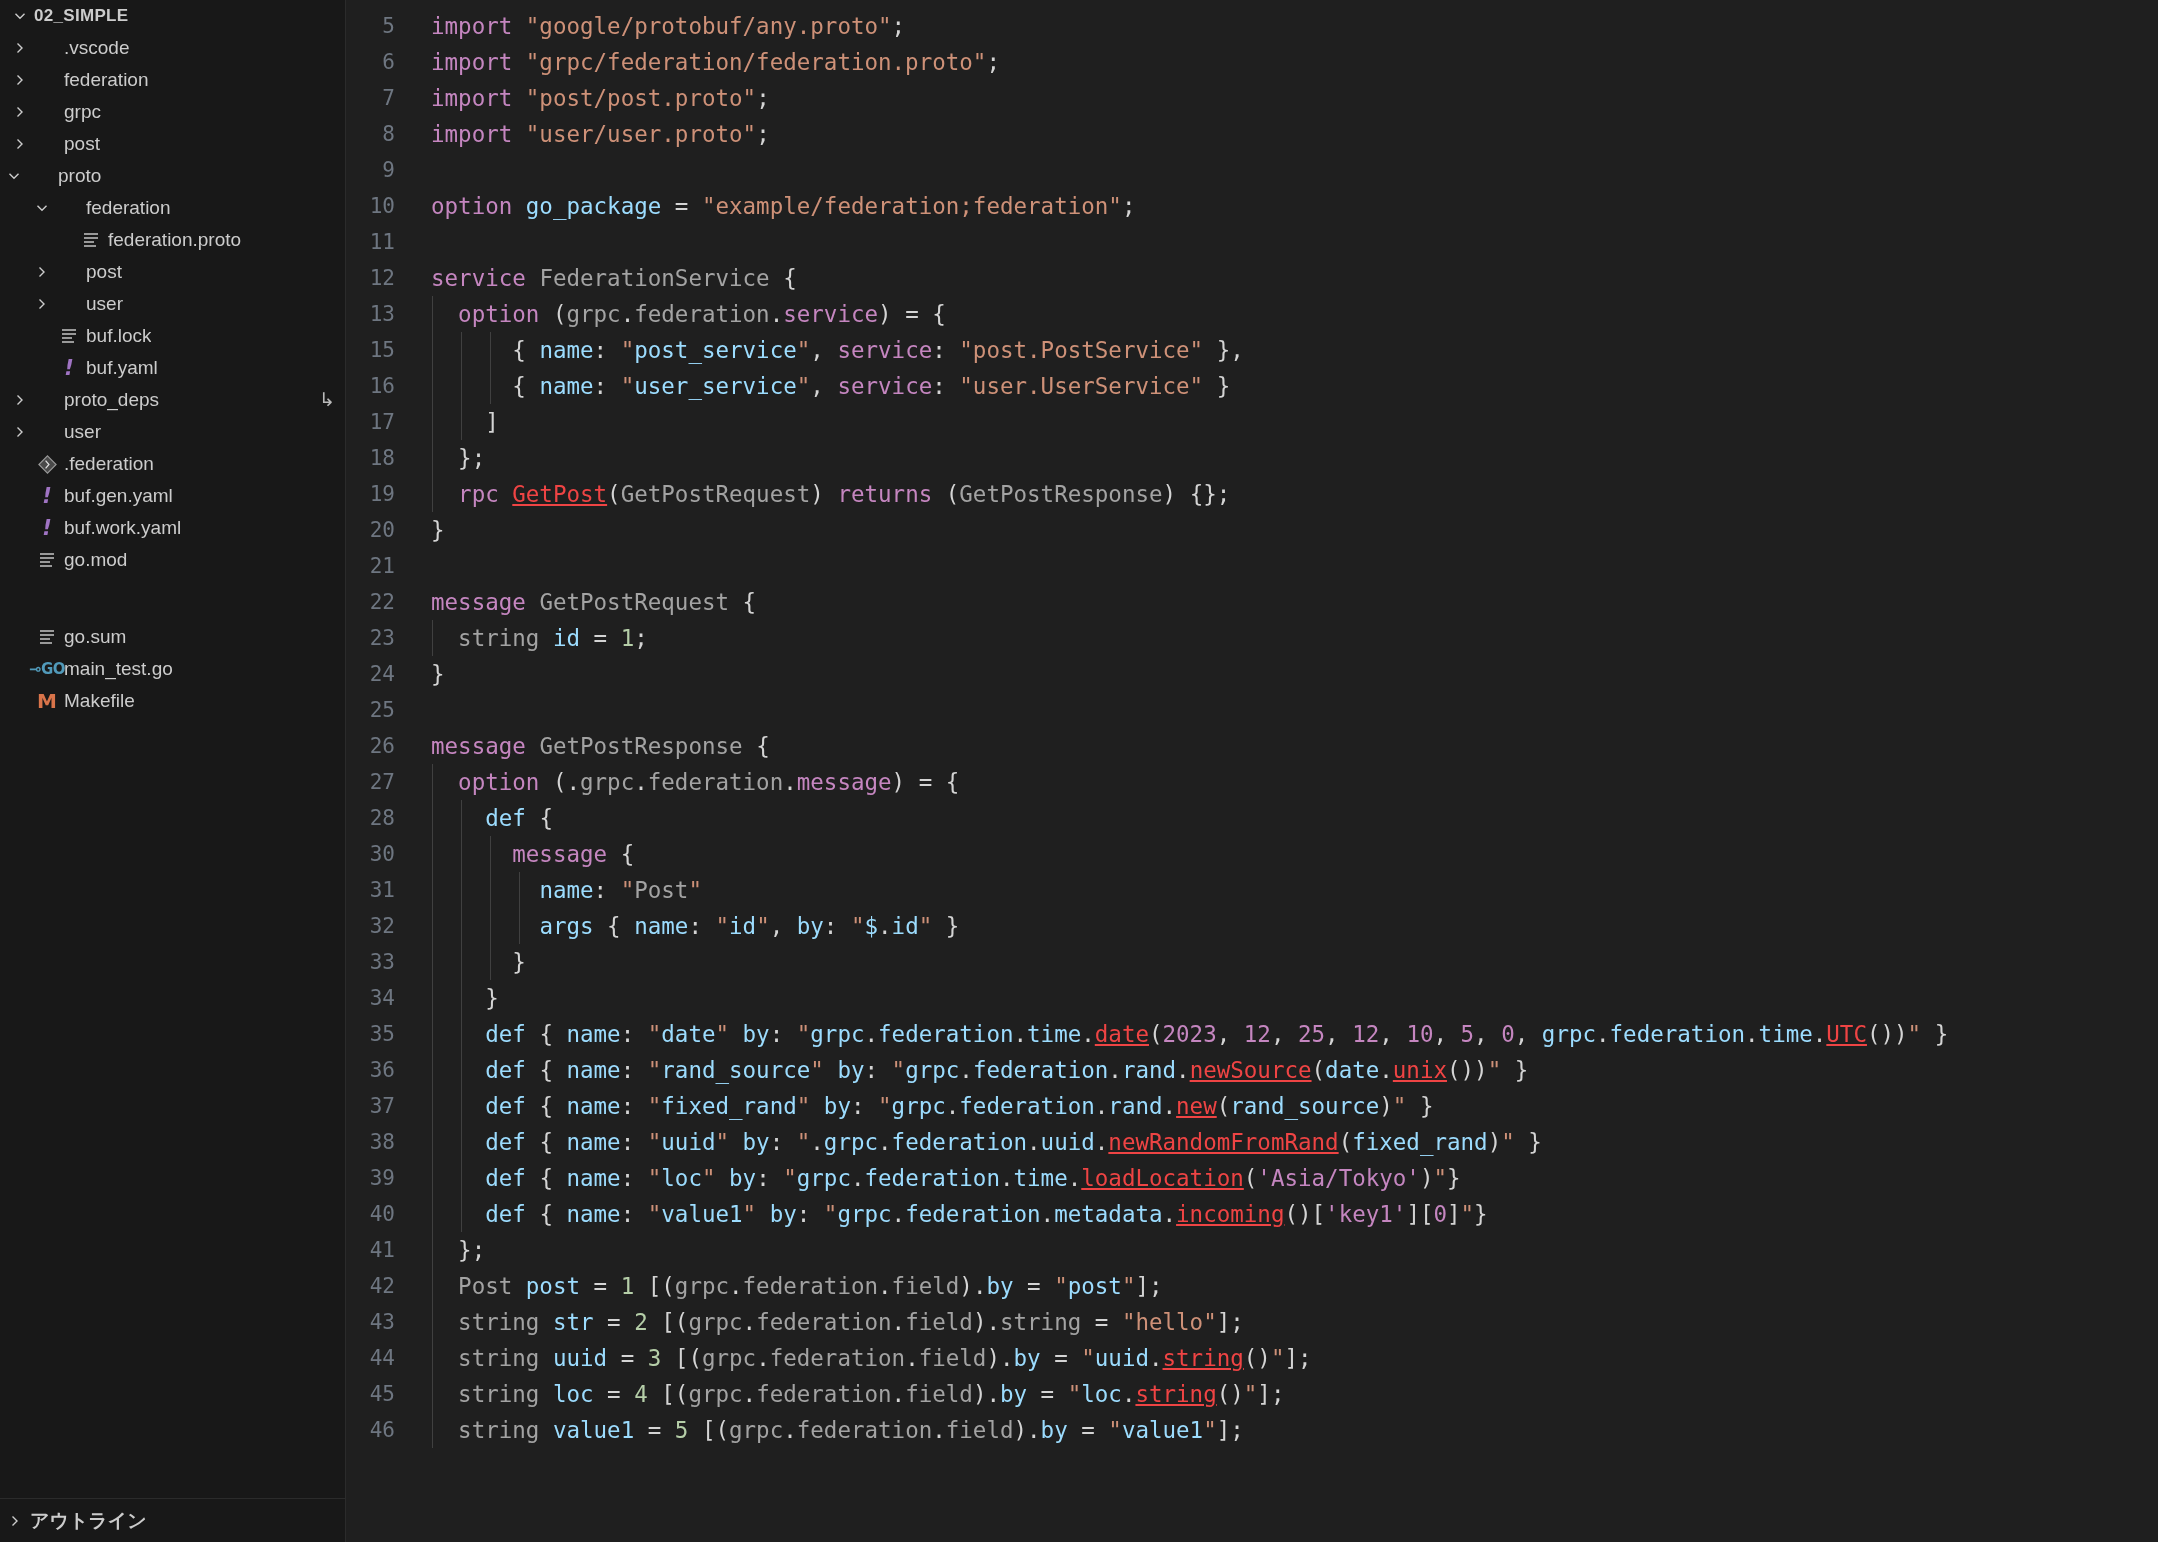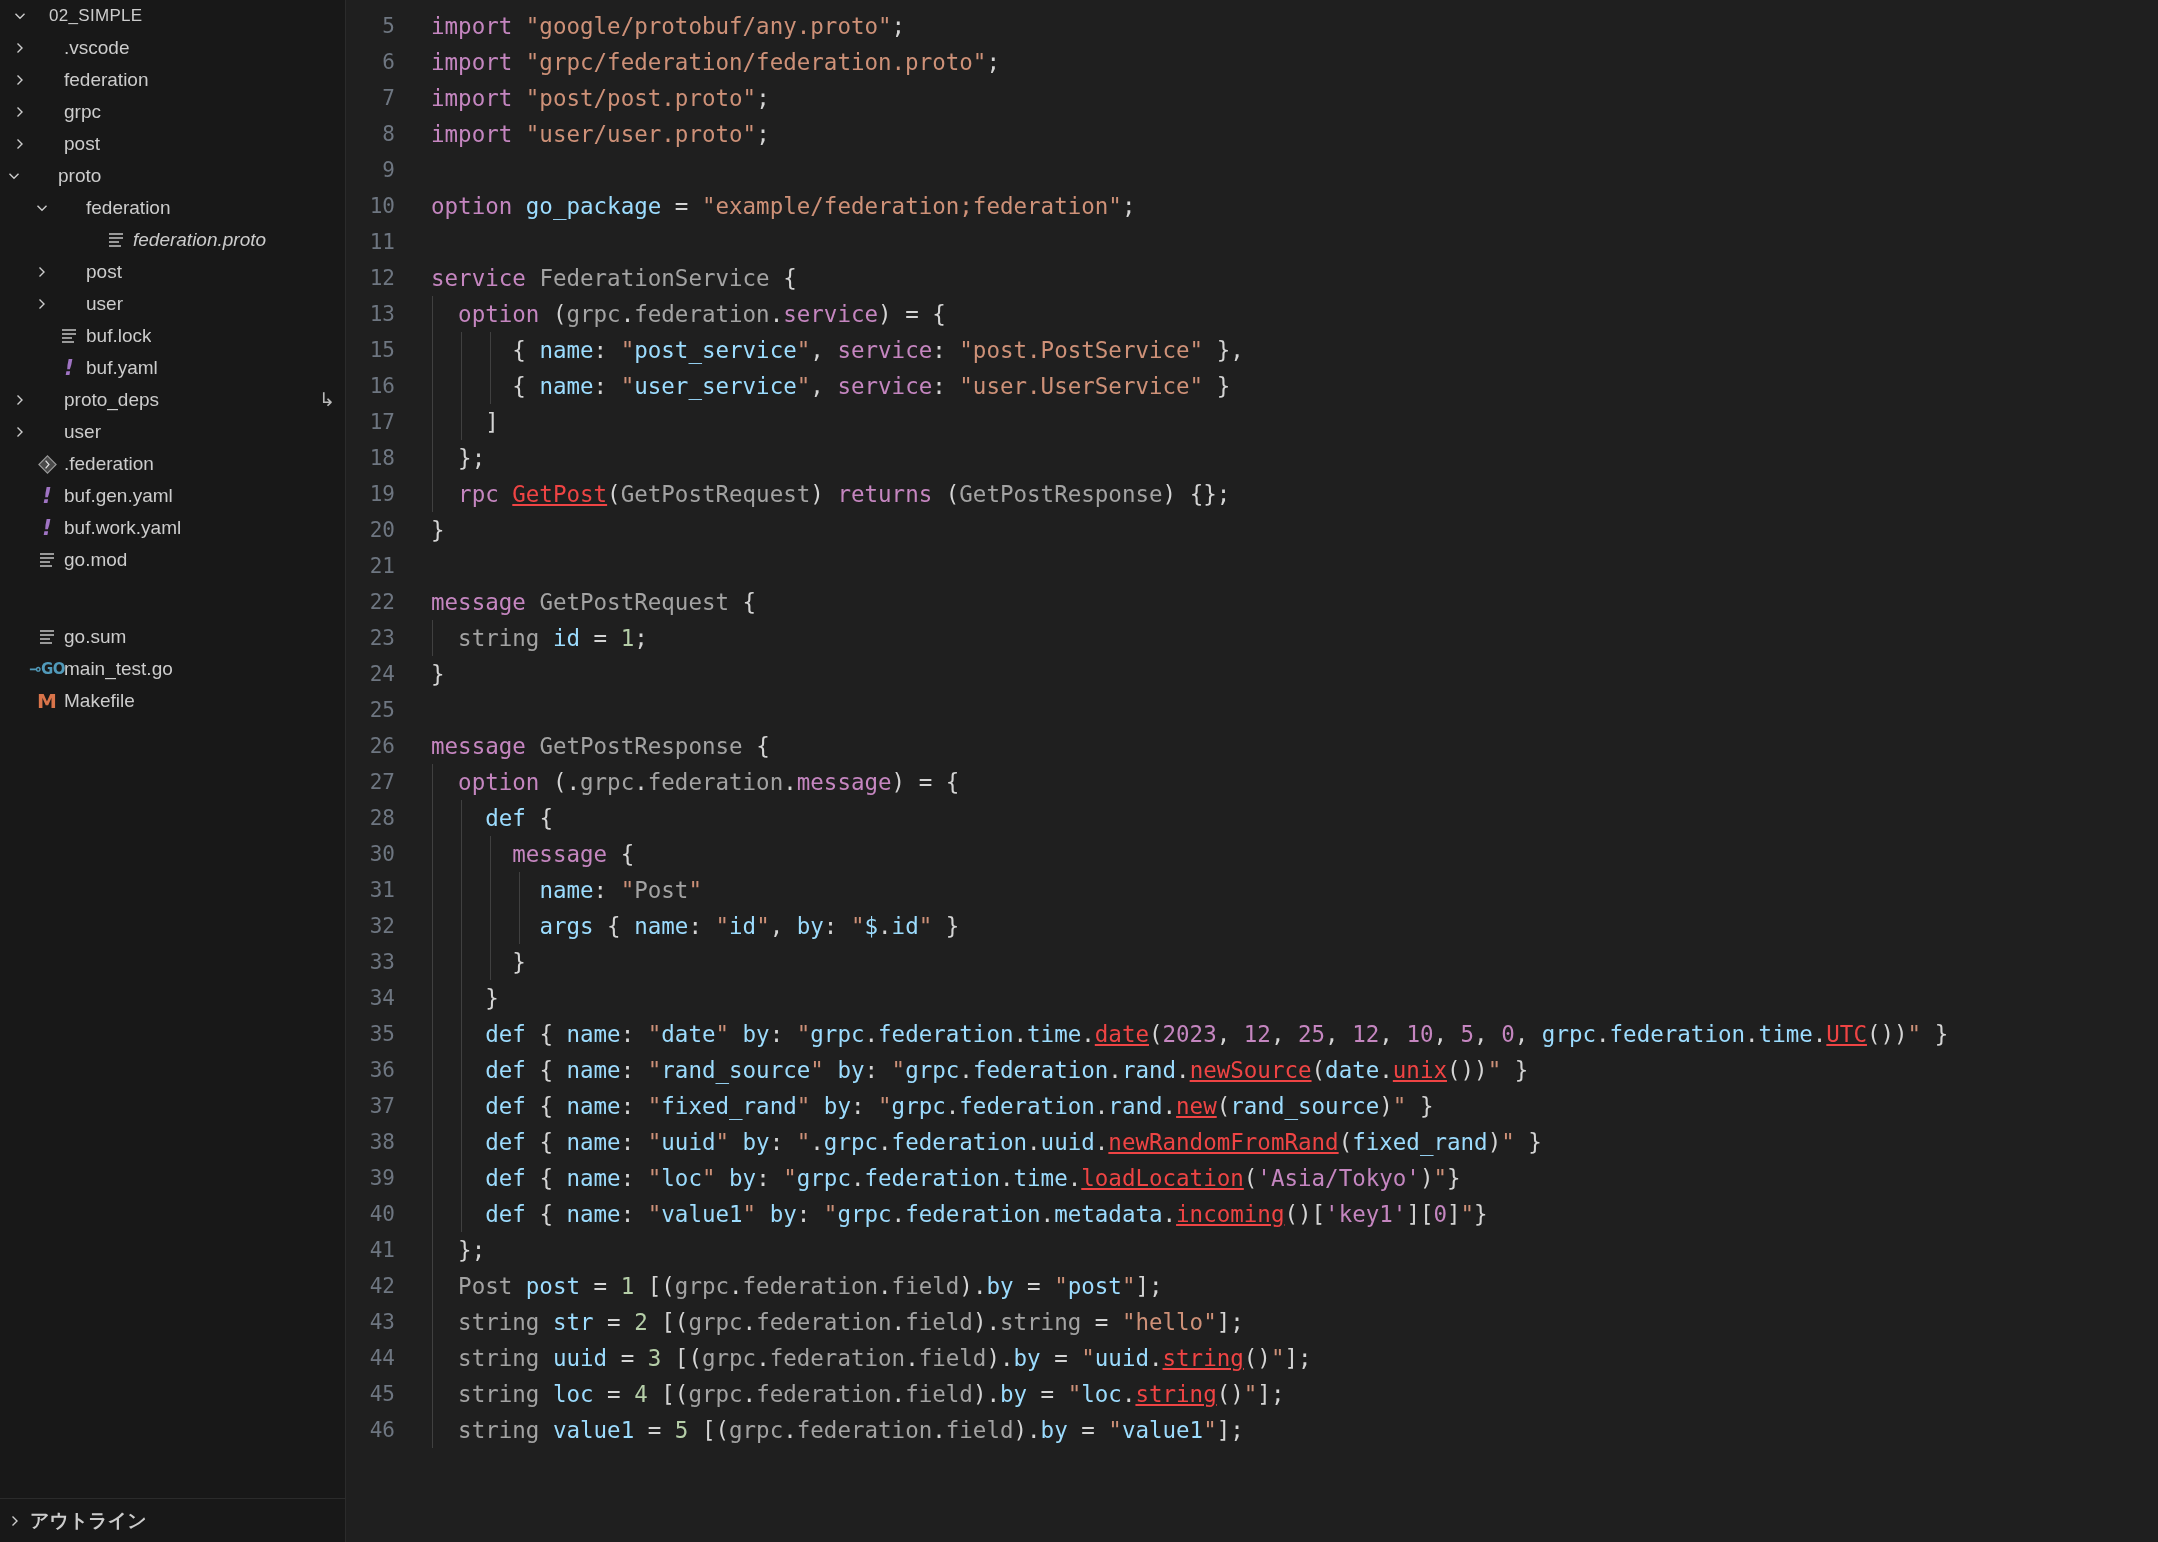--- a/index.html
+++ b/index.html
@@ -21,21 +21,21 @@
     position:relative;
   }
   #explorer-tree { flex:1 1 auto; overflow:hidden; padding-top:0; }
 
   .tree-row {
     height:32px; display:flex; align-items:center;
     color:#cccccc; font-size:19px; line-height:32px;
     white-space:nowrap; cursor:pointer; position:relative;
     padding-right:10px;
   }
-  .tree-row.root { font-weight:normal; font-size:17px; letter-spacing:0.3px;gap:15px; }
+  .tree-row.root { font-weight:bold; font-size:17px; letter-spacing:0.3px; }
   .twisty {
     width:28px; flex:0 0 28px; display:flex; align-items:center; justify-content:center;
     color:#cccccc;
   }
   .twisty svg { display:block; }
   .twisty.blank { visibility:hidden; }
   .ficon {
     width:26px; flex:0 0 26px; display:flex; align-items:center; justify-content:center;
     margin-right:4px;
   }
@@ -159,21 +159,21 @@
         </div>
         <div class="tree-row" style="padding-left: 28px;">
           <span class="twisty">
             <svg width="16" height="16" viewBox="0 0 16 16">
               <path d="M3.5 5.8 L8 10.3 L12.5 5.8" fill="none" stroke="currentColor" stroke-width="1.4"></path>
             </svg>
           </span>
           <span class="ficon blank"></span>
           <span class="label">federation</span>
         </div>
-        <div class="tree-row" style="padding-left: 75px; font-style: italic;">
+        <div class="tree-row" style="padding-left: 50px;">
           <span class="twisty blank"></span>
           <span class="ficon">
             <svg class="g-lines" viewBox="0 0 20 20">
               <line x1="3" y1="4" x2="17" y2="4" stroke="#c5c5c5" stroke-width="1.5"></line>
               <line x1="3" y1="8" x2="17" y2="8" stroke="#c5c5c5" stroke-width="1.5"></line>
               <line x1="3" y1="12" x2="13" y2="12" stroke="#c5c5c5" stroke-width="1.5"></line>
               <line x1="3" y1="16" x2="15" y2="16" stroke="#c5c5c5" stroke-width="1.5"></line>
             </svg>
           </span>
           <span class="label">federation.proto</span>

